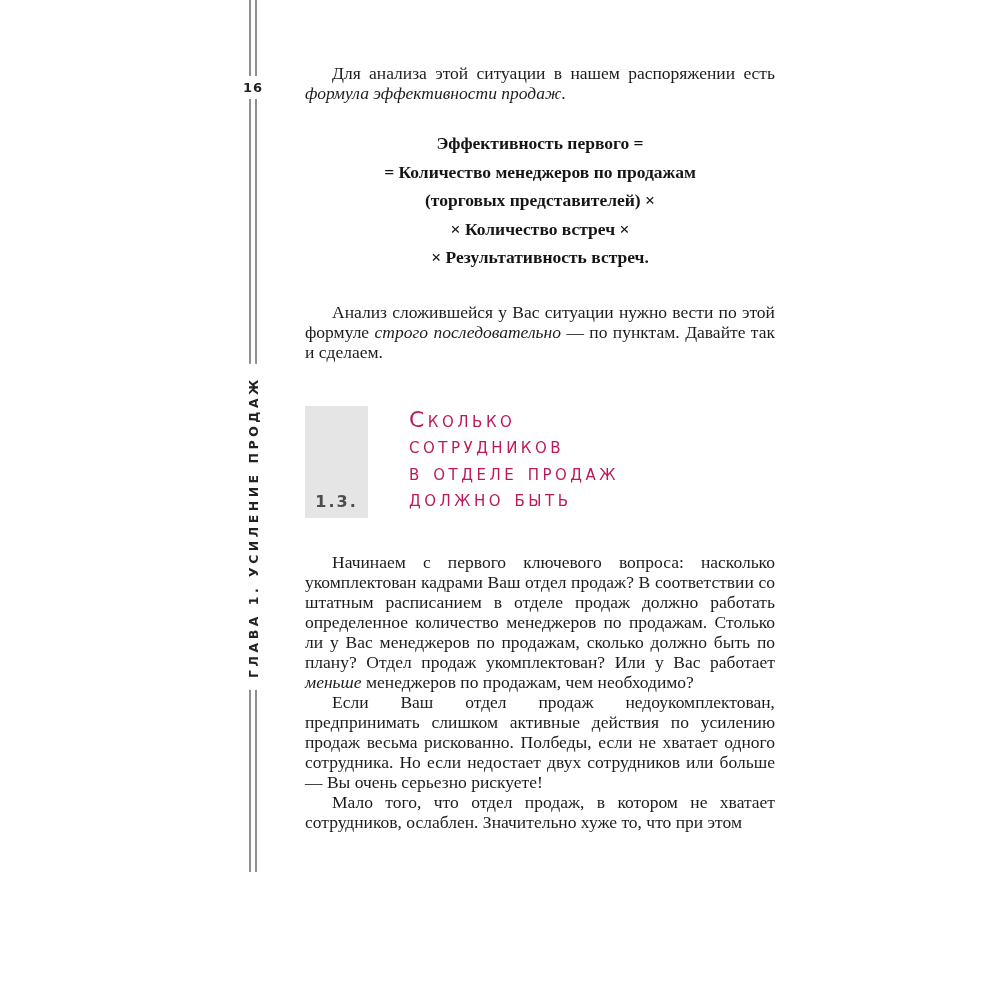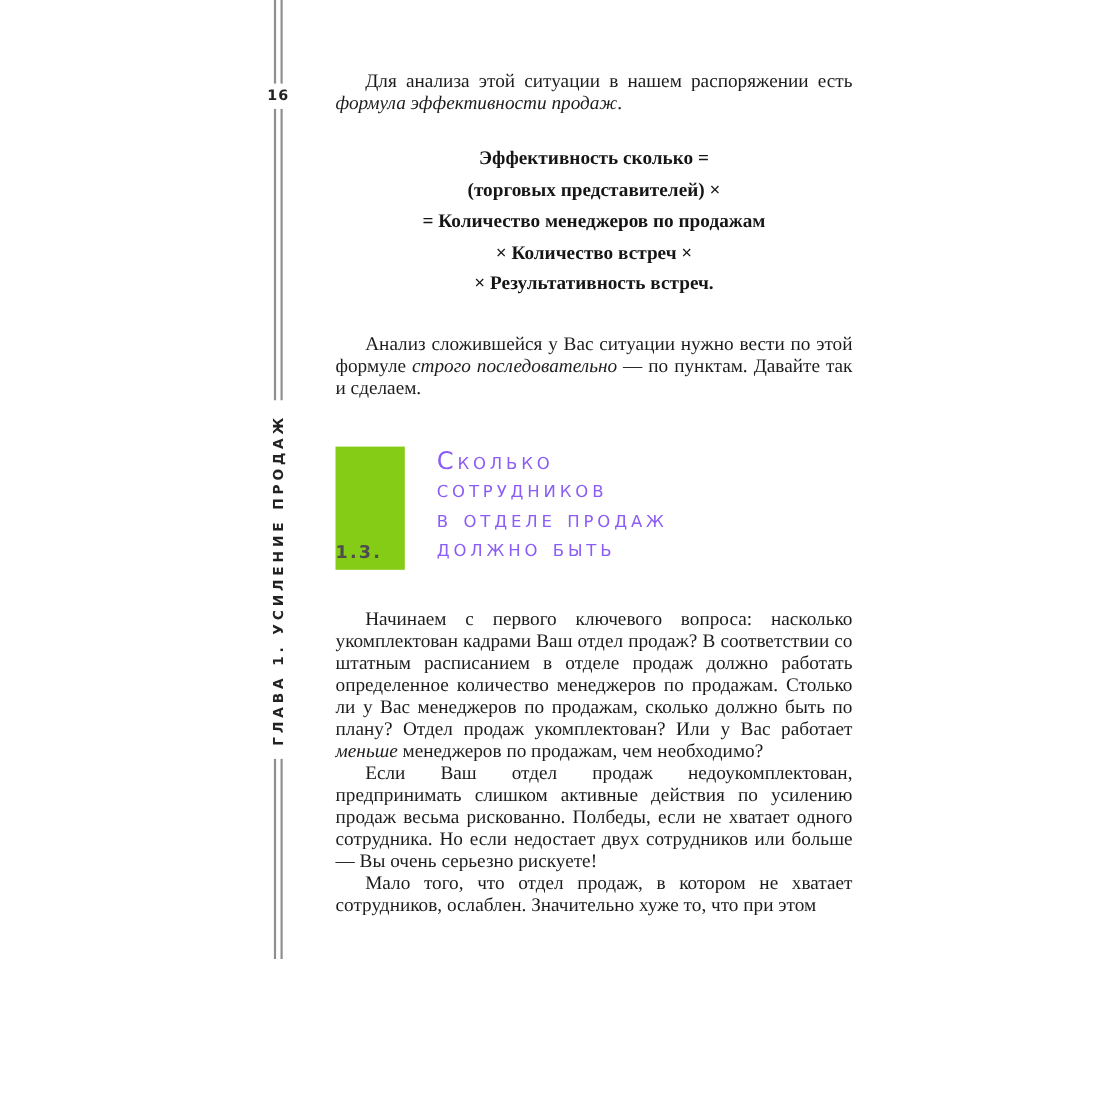--- a/index.html
+++ b/index.html
@@ -80,62 +80,63 @@
   }
   .section-head {
     display: flex;
     align-items: flex-start;
     margin: 44px 0 34px 0;
   }
   .num-box {
     flex: 0 0 auto;
     width: 63px;
     height: 112px;
-    background: #84cc16;
+    background: #e5e5e5;
     display: flex;
     align-items: flex-end;
+    justify-content: center;
     box-sizing: border-box;
     padding-bottom: 7px;
   }
   .num {
     font-family: "DejaVu Sans", sans-serif;
     font-weight: bold;
     font-size: 16px;
     letter-spacing: 2px;
     color: #4d4d4d;
   }
   .section-title {
-    margin-left: 29px;
+    margin-left: 41px;
     padding-top: 1px;
     font-family: "DejaVu Sans", sans-serif;
     font-size: 22px;
     line-height: 26.5px;
     letter-spacing: 3.5px;
     font-variant: small-caps;
-    color: #8b5cf6;
+    color: #be185d;
   }
 </style>
 </head>
 <body>
 
 <div class="page">
   <div class="rail"></div>
 
   <div class="page-number">16</div>
 
   <div class="chapter-label">ГЛАВА 1. УСИЛЕНИЕ ПРОДАЖ</div>
 
   <div class="content">
 
     <p class="body indent"><span>Для анализа этой ситуации в нашем распоряжении есть </span><span class="it">формула эффективности продаж</span><span>.</span></p>
 
     <div class="formula">
-        <div>Эффективность сколько =</div>
+        <div>Эффективность первого =</div>
+        <div>= Количество менеджеров по продажам</div>
         <div>(торговых представителей) ×</div>
-        <div>= Количество менеджеров по продажам</div>
         <div>× Количество встреч ×</div>
         <div>× Результативность встреч.</div>
       </div>
 
     <p class="body indent"><span>Анализ сложившейся у Вас ситуации нужно вести по этой формуле </span><span class="it">строго последовательно</span><span> — по пунктам. Давайте так и сделаем.</span></p>
 
     <div class="section-head">
       <div class="num-box">
         <span class="num">1.3.</span>
       </div>

